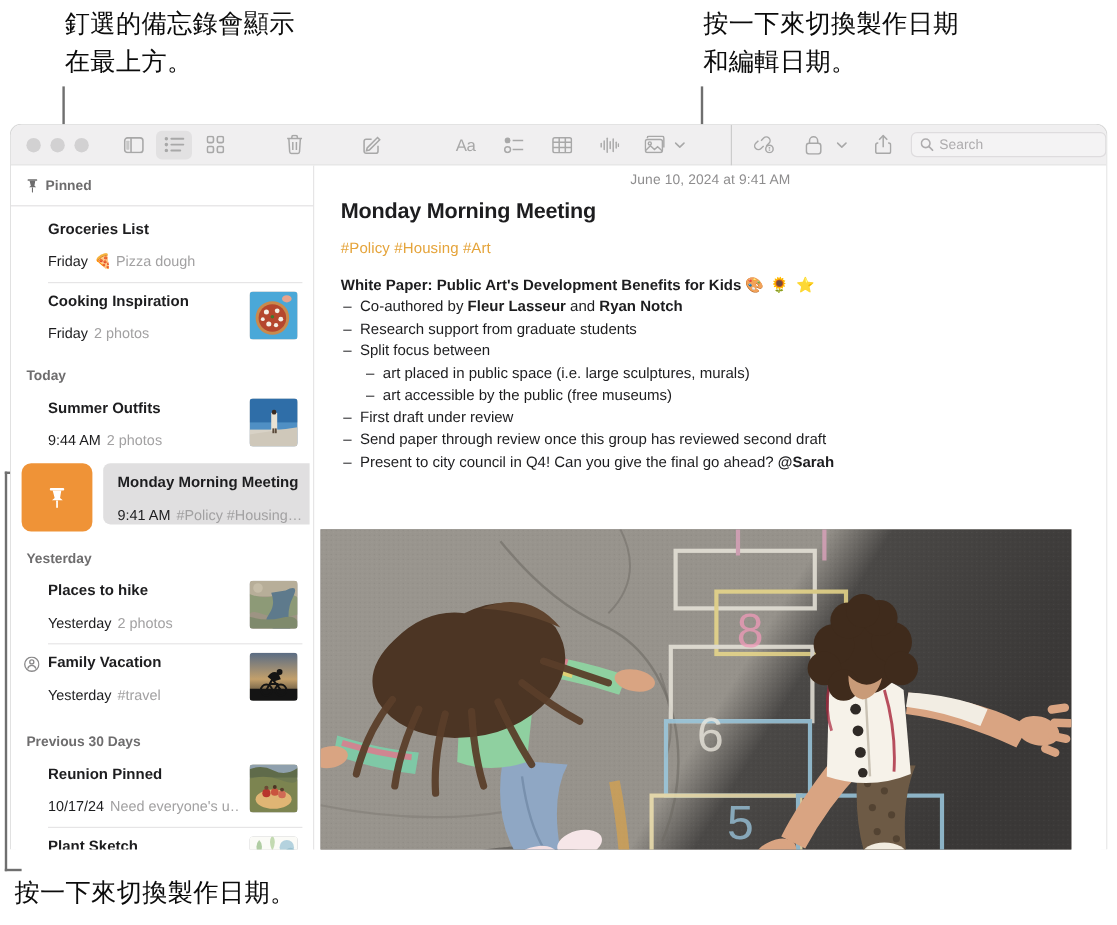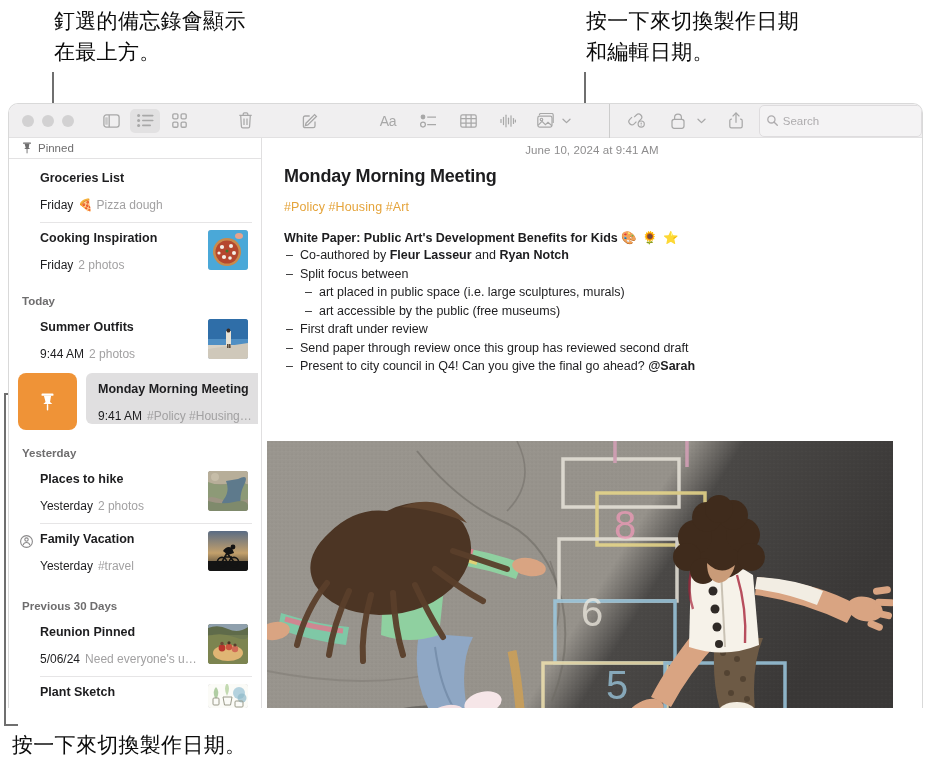--- a/index.html
+++ b/index.html
@@ -70,21 +70,21 @@
     display:flex;align-items:center;justify-content:center;
     color:#a8a8a8;
     border-radius:5px;
     margin:0 2px;
   }
   .tb-btn.active{background:#e2e1e2;}
   .tb-btn svg{display:block;}
   .tb-sep{width:1px;height:34px;background:#ccc;}
 
   #search-field{
-    width:200px;height:32px;
+    width:200px;height:21px;
     border:1px solid #dedcde;
     border-radius:5px;
     background:#f4f3f4;
     display:flex;align-items:center;
     gap:5px;
     padding:0 7px;
     box-sizing:border-box;
     margin-left:6px;
   }
   #search-field .ph{font-size:11.5px;color:#aeacae;}
@@ -95,26 +95,26 @@
   
   #notes-list{
     width:253px;
     background:#ffffff;
     border-right:1px solid #e0dfe0;
     box-sizing:border-box;
     position:relative;
     overflow:hidden;
   }
   #pinned-header{
-    height:21px;
+    height:34px;
     display:flex;align-items:center;
     gap:6px;
     padding-left:13px;
     font-size:11.5px;
-    font-weight:400;
+    font-weight:700;
     color:#6e6d6e;
     border-bottom:1px solid #e3e2e3;
     box-sizing:border-box;
   }
   .sec-head{
     font-size:11.5px;
     font-weight:700;
     color:#6e6d6e;
     padding:13px 0 4px 13px;
   }
@@ -548,21 +548,21 @@
           </svg>
         </div>
       </div>
 
       <div class="sec-head" style="padding-top:17px;">Previous 30 Days</div>
       <div class="note-row first">
 
         <div class="note-text">
           <div class="note-title">Reunion Pinned</div>
           <div class="note-sub">
-            <span>5/06/24</span><span class="snippet">Need everyone's u…</span>
+            <span>10/17/24</span><span class="snippet">Need everyone's u…</span>
           </div>
         </div>
         <div class="note-thumb">
           <svg class="thumb-svg" viewBox="0 0 40 40" preserveAspectRatio="xMidYMid slice">
             <rect width="40" height="40" fill="#6f7a52"></rect>
             <rect y="0" width="40" height="9" fill="#8fa0ad"></rect>
             <path d="M0 4 Q10 0 20 5 T40 3 L40 11 H0z" fill="#5f6b4a"></path>
             <path d="M0 12 Q13 8 26 13 T40 12 L40 40 H0z" fill="#7c8450"></path>
             <ellipse cx="20" cy="29" rx="15" ry="8" fill="#e0b574"></ellipse>
             <circle cx="14" cy="24" r="3.4" fill="#b8342c"></circle>
@@ -604,20 +604,21 @@
 
         <div id="paper-title">
           <span>White Paper: Public Art's Development Benefits for Kids</span>
           <span class="emo">🎨 🌻 ⭐</span>
         </div>
 
         <ul class="dashlist">
           <li>
             <span>Co-authored by </span><span class="b">Fleur Lasseur</span><span> and </span><span class="b">Ryan Notch</span>
           </li>
+          <li>Research support from graduate students</li>
           <li>
             <span>Split focus between</span>
             <ul class="dashlist">
               <li>art placed in public space (i.e. large sculptures, murals)</li>
               <li>art accessible by the public (free museums)</li>
             </ul>
           </li>
           <li>First draft under review</li>
           <li>Send paper through review once this group has reviewed second draft</li>
           <li>

